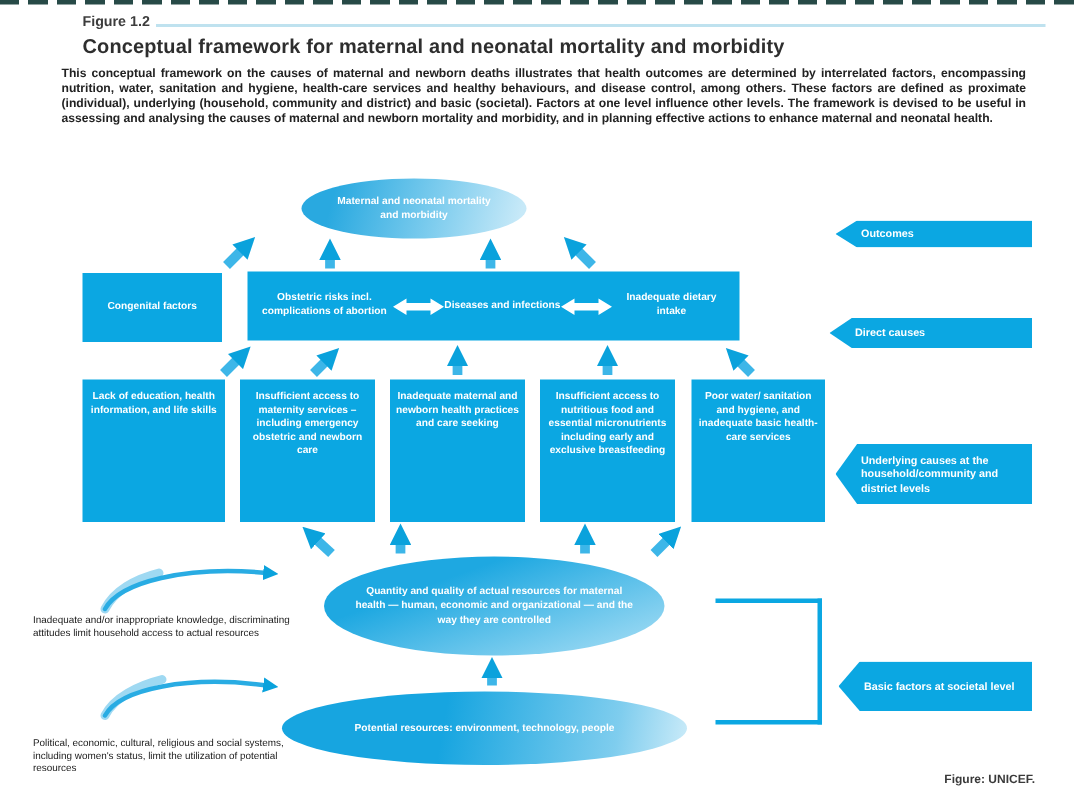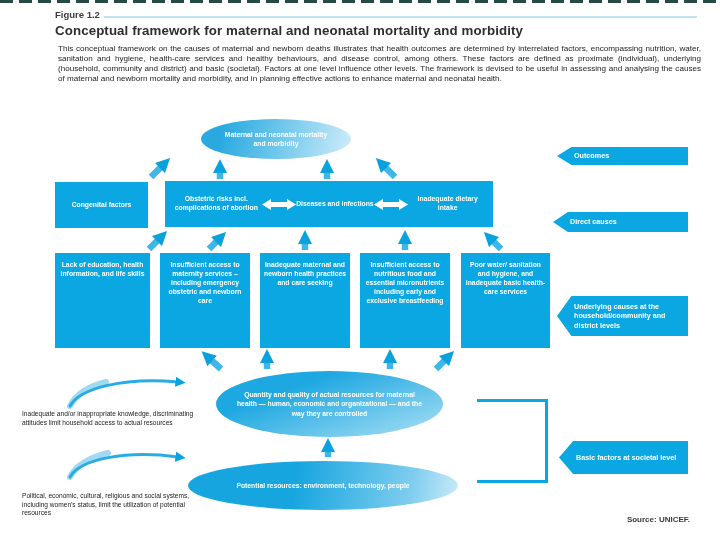--- a/index.html
+++ b/index.html
@@ -3,22 +3,22 @@
 <meta charset="utf-8">
 <style>
   html,body{margin:0;padding:0;background:#fff;}
   .page{position:relative;width:720px;height:540px;background:#ffffff;
         font-family:"Liberation Sans", sans-serif;overflow:hidden;}
   .dash-top{position:absolute;left:0;top:0;width:720px;height:3px;
         background:repeating-linear-gradient(90deg,#274a47 0 13px,transparent 13px 19px);}
   .fig-label{position:absolute;left:55px;top:9px;font-size:9.5px;font-weight:bold;color:#3c3c3c;}
   .hdr-rule{position:absolute;left:104px;top:16px;width:593px;height:2px;background:#bfe2ef;}
   .fig-title{position:absolute;left:55px;top:23px;font-size:13.3px;font-weight:bold;color:#2e2e2e;letter-spacing:0.1px;}
-  .fig-desc{position:absolute;left:58px;top:44px;width:643px;font-size:8.1px;line-height:1.23;
-        color:#222;text-align:justify;font-weight:normal;}
+  .fig-desc{position:absolute;left:41px;top:44px;width:643px;font-size:8.1px;line-height:1.23;
+        color:#222;text-align:justify;font-weight:bold;}
   .bx{position:absolute;background:#0ba7e2;color:#fff;font-weight:bold;font-size:6.8px;
         line-height:1.32;text-align:center;box-sizing:border-box;padding:8px 3px 0;}
   .bx-center{display:flex;align-items:center;justify-content:center;padding:0 4px;}
   .bar{position:absolute;left:165px;top:181px;width:328px;height:46px;background:#0ba7e2;
         display:flex;align-items:center;box-sizing:border-box;padding:0 6px;}
   .bar .lbl{color:#fff;font-weight:bold;font-size:6.8px;line-height:1.3;text-align:center;}
   .bar .l1{flex:1.15;} .bar .l2{flex:1;} .bar .l3{flex:1;}
   .bar .dbl{flex:0 0 34px;display:flex;justify-content:center;}
   .oval{position:absolute;border-radius:50%;display:flex;align-items:center;justify-content:center;
         color:#fff;font-weight:bold;font-size:6.8px;line-height:1.35;text-align:center;box-sizing:border-box;}
@@ -87,21 +87,21 @@
   <div class="pent p-outcomes">Outcomes</div>
   <div class="pent p-direct">Direct causes</div>
   <div class="pent p-underlying">Underlying causes at the household/community and district levels</div>
   <div class="pent p-basic">Basic factors at societal level</div>
 
   <div class="bracket"></div>
 
   <div class="ann ann1">Inadequate and/or inappropriate knowledge, discriminating attitudes limit household access to actual resources</div>
   <div class="ann ann2">Political, economic, cultural, religious and social systems, including women's status, limit the utilization of potential resources</div>
 
-  <div class="src">Source: UNICEF.</div>
+  <div class="src">Figure: UNICEF.</div>
 
   <svg class="ovl" viewBox="0 0 720 540">
     <defs>
       <marker id="mb" viewBox="0 0 4 4" refX="1.2" refY="2" markerWidth="2.2" markerHeight="2.2" orient="auto" markerUnits="strokeWidth">
         <path d="M0,0 L4,2 L0,4 Z" fill="#0aa2dc"></path>
       </marker>
       <marker id="mc" viewBox="0 0 4 4" refX="1" refY="2" markerWidth="3.4" markerHeight="3.4" orient="auto" markerUnits="strokeWidth">
         <path d="M0,0 L4,2 L0,4 Z" fill="#0aa2dc"></path>
       </marker>
     </defs>

